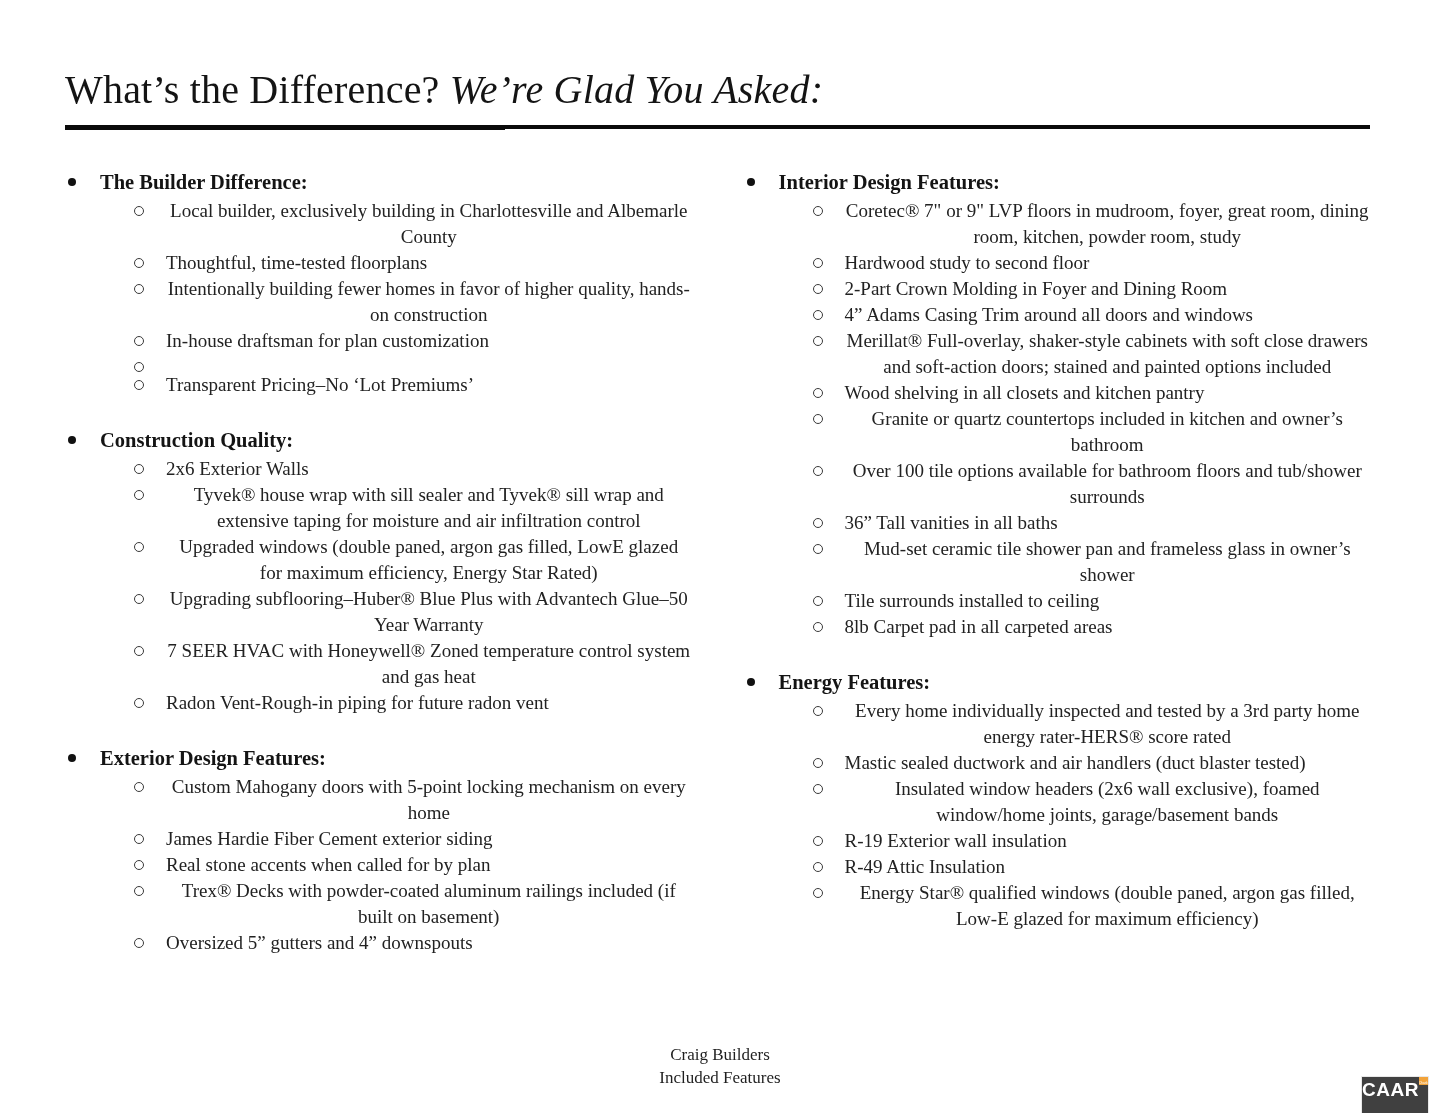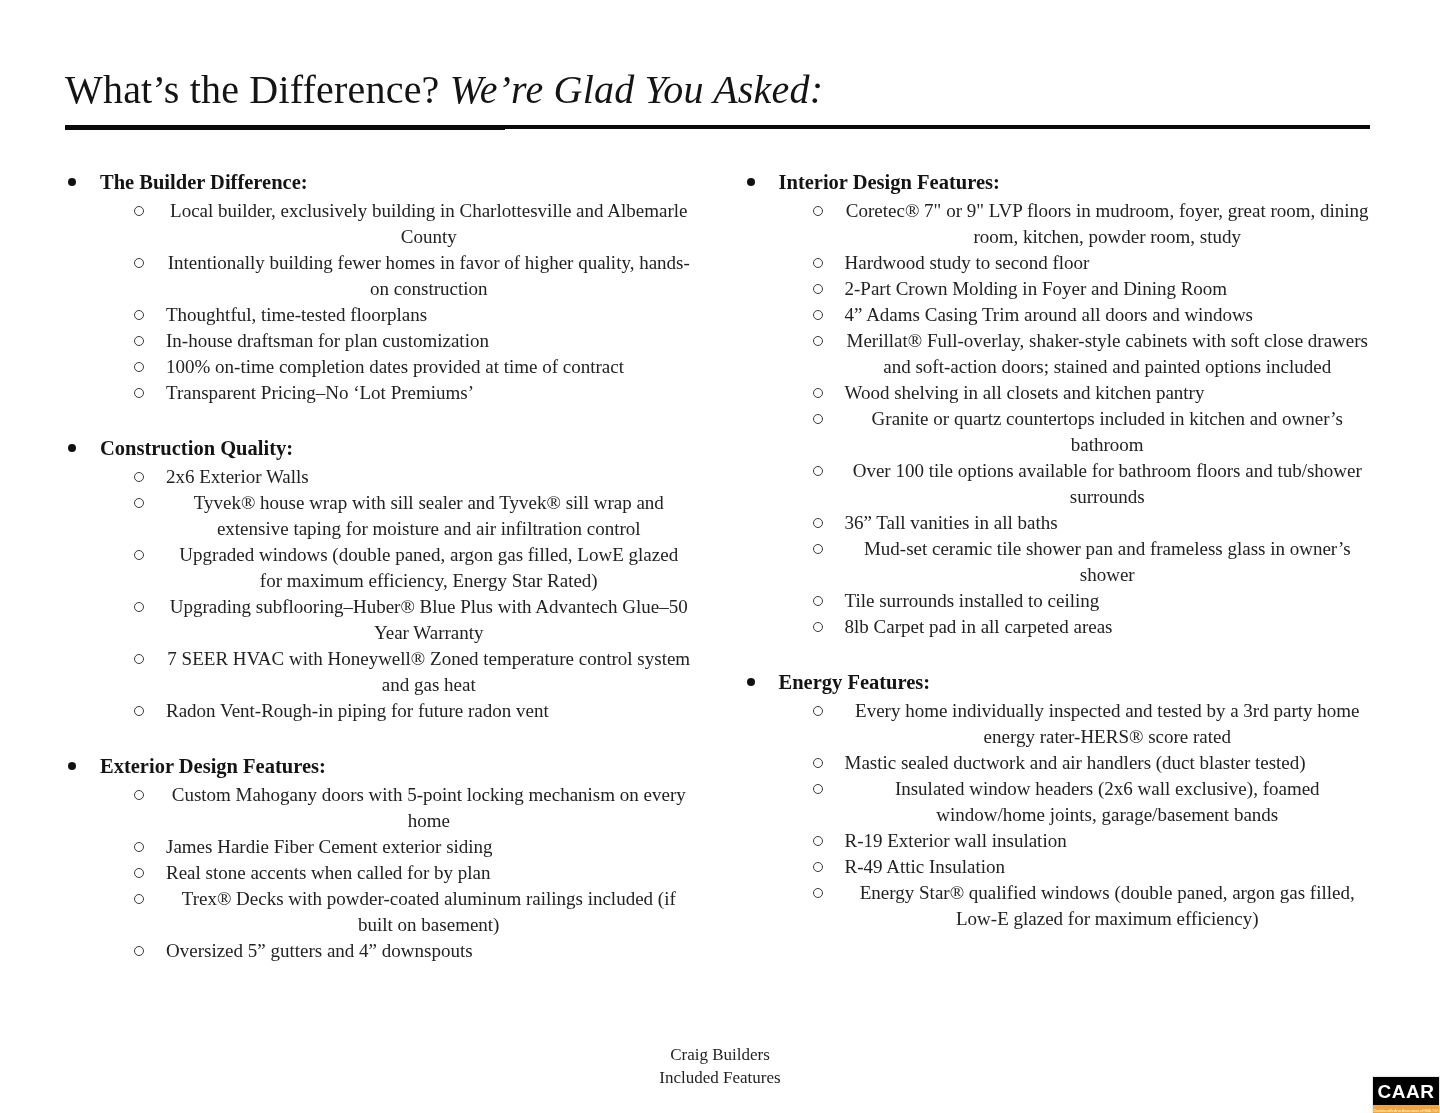--- a/index.html
+++ b/index.html
@@ -85,25 +85,25 @@
     position:absolute;
     left:0;right:0;
     bottom:24px;
     text-align:center;
     font-size:17px;
     line-height:23px;
     color:#1f1f1f;
   }
   .caar{
     position:absolute;
-    right:1px;bottom:0;
+    right:12px;bottom:0;
     width:66px;height:36px;
-    background:#000000;
+    background:#404040;
     display:flex;
-    flex-direction:column;
+    flex-direction:row;
     justify-content:flex-end;
     box-shadow:0 0 0 1px #e8e8e8;
   }
   .caar-text{
     font-family:"Liberation Sans", sans-serif;
     font-weight:700;
     font-size:19px;
     line-height:26px;
     color:#ffffff;
     text-align:center;
@@ -145,33 +145,32 @@
             <span class="dot"></span>
             <span class="sec-title">The Builder Difference:</span>
           </div>
           <ul class="items">
             <li>
               <span class="circ"></span>
               <span class="itxt">Local builder, exclusively building in Charlottesville and Albemarle County</span>
             </li>
             <li>
               <span class="circ"></span>
+              <span class="itxt">Thoughtful, time-tested floorplans</span>
+            </li>
+            <li>
+              <span class="circ"></span>
               <span class="itxt">Intentionally building fewer homes in favor of higher quality, hands-on construction</span>
             </li>
             <li>
               <span class="circ"></span>
-              <span class="itxt">Thoughtful, time-tested floorplans</span>
-            </li>
-            <li>
-              <span class="circ"></span>
               <span class="itxt">In-house draftsman for plan customization</span>
             </li>
             <li>
               <span class="circ"></span>
-              <span class="itxt">100% on-time completion dates provided at time of contract</span>
             </li>
             <li>
               <span class="circ"></span>
               <span class="itxt">Transparent Pricing–No ‘Lot Premiums’</span>
             </li>
           </ul>
         </section>
         <section class="section">
           <div class="sec-head">
             <span class="dot"></span>

